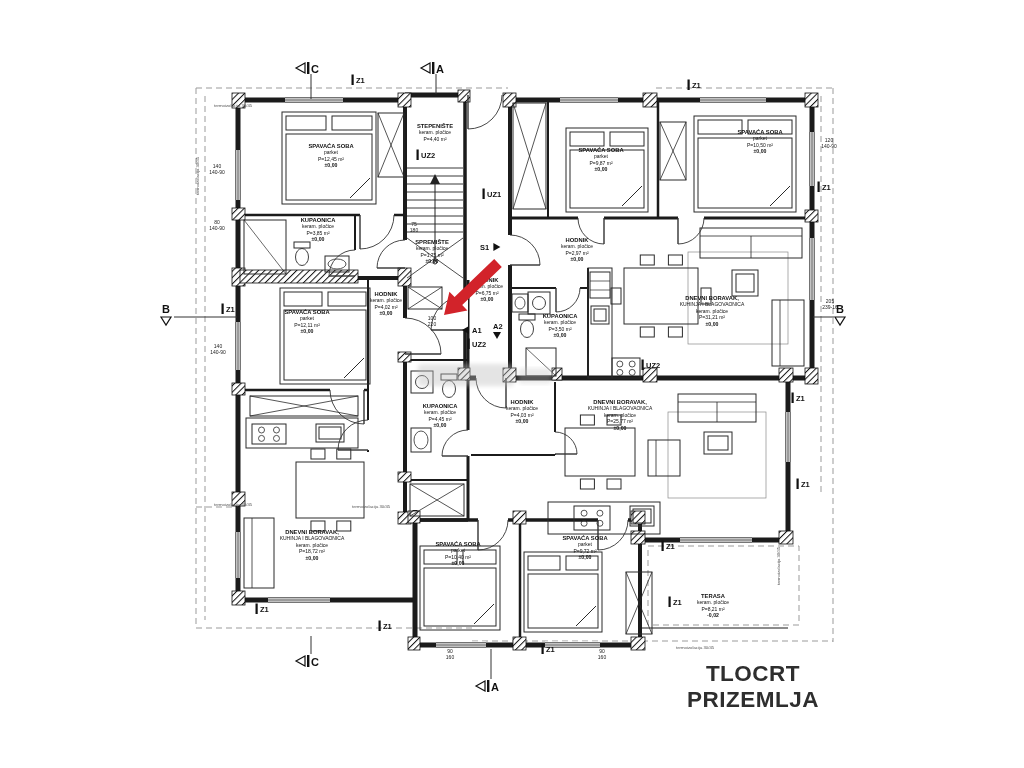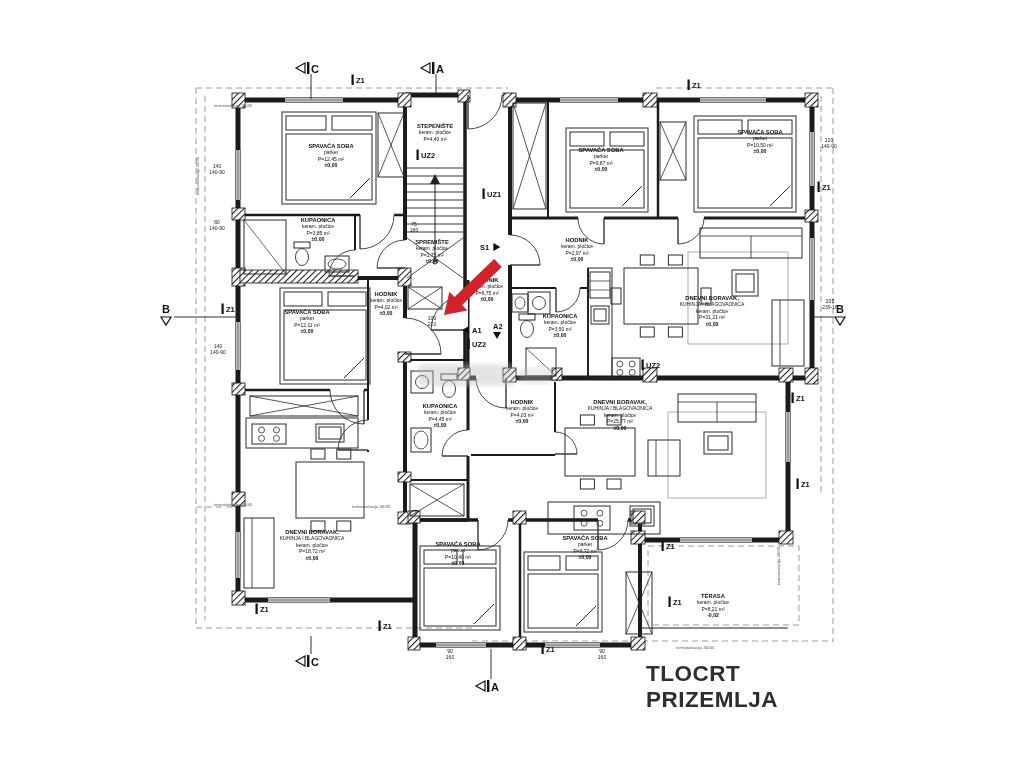--- a/index.html
+++ b/index.html
@@ -1,19 +1,19 @@
 <!DOCTYPE html>
 <html><head>
 <meta charset="utf-8">
 <style>
   html,body{margin:0;padding:0;background:#ffffff;}
   body{width:1024px;height:768px;position:relative;overflow:hidden;
        font-family:"Liberation Sans", sans-serif;}
   #plan{position:absolute;left:0;top:0;}
-  .plan-title{position:absolute;left:646px;top:661px;width:214px;
+  .plan-title{position:absolute;left:646px;top:661px;width:214px;text-align:center;
        font-size:22.5px;font-weight:bold;letter-spacing:.5px;color:#2e2e2e;
        font-family:"Liberation Sans", sans-serif;}
   text{font-family:"Liberation Sans", sans-serif;fill:#111;}
   .room-name{font-size:5.8px;font-weight:bold;}
   .room-sub{font-size:5px;}
   .room-lvl{font-size:5.2px;font-weight:bold;}
   .axis-lbl{font-size:7.5px;font-weight:bold;}
   .sec-lbl{font-size:11px;font-weight:bold;}
   .dim-lbl{font-size:5px;fill:#222;}
   .note-lbl{font-size:4.3px;fill:#555;}

